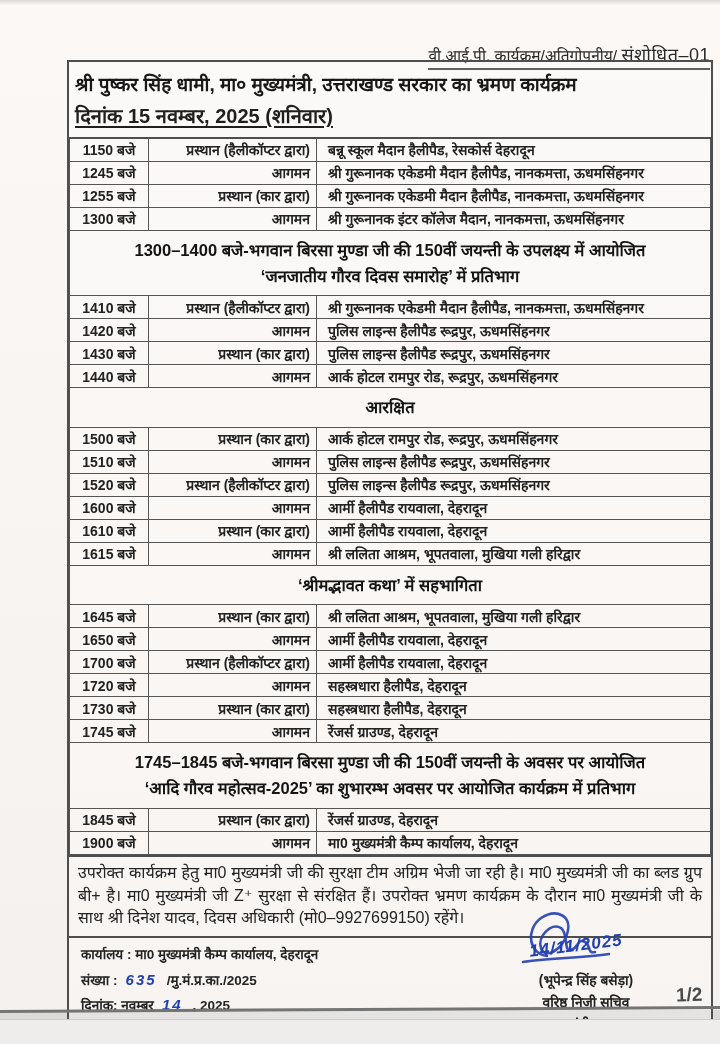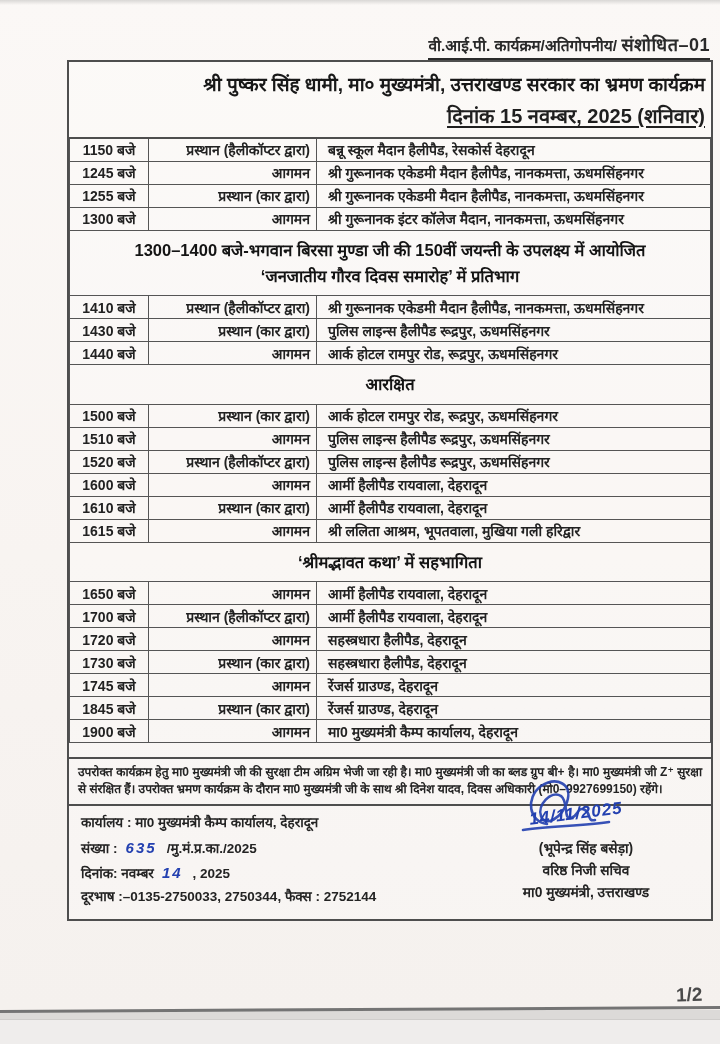--- a/index.html
+++ b/index.html
@@ -13,50 +13,50 @@
   }
   .scan-page {
     position:absolute; top:0; left:0; width:720px; height:1010px;
     background:linear-gradient(180deg,#fbf8f6 0%,#f8f4f1 55%,#f5f1ee 100%);
   }
   .scan-top-shadow {
     position:absolute; top:0; left:0; width:720px; height:5px;
     background:linear-gradient(180deg,#d9d7d5,rgba(217,215,213,0));
   }
   .classification {
-    position:absolute; top:32px; right:10px;
-    font-size:15.5px; font-weight:700; color:#2a2a2a;
+    position:absolute; top:42px; right:10px;
+    font-size:15.5px; font-weight:400; color:#2a2a2a;
     border-bottom:2px solid #2a2a2a; padding-bottom:2px;
     white-space:nowrap;
   }
   .classification .rev { font-size:18px; letter-spacing:0.5px; }
   .doc-box {
     position:absolute; top:60px; left:67px; width:646px;
     border:2px solid #4e4e4e;
     background:rgba(255,255,255,0.25);
   }
-  .title-block { text-align:right; padding:9px 6px 8px 6px; }
+  .title-block { text-align:left; padding:9px 6px 8px 6px; }
   .doc-title { font-size:19px; font-weight:700; color:#181818; }
   .doc-date {
     font-size:20px; font-weight:700; margin-top:5px;
     text-decoration:underline; text-underline-offset:3px;
   }
   table.sched { width:100%; border-collapse:collapse; border-top:2px solid #4e4e4e; }
   table.sched td { border:1.6px solid #555; }
   .entry-row td { height:23px; font-size:14px; font-weight:600; padding:1px 6px; color:#222; }
   td.cell-time { width:79px; text-align:center; font-weight:700; white-space:nowrap;margin-left:20px; }
   td.cell-action { width:168px; padding-left:9px; white-space:nowrap;text-align:right; }
   td.cell-location { padding-left:11px; }
   .section-row td { text-align:center; font-weight:700; font-size:16.5px; padding:6px 4px; color:#141414; }
   .section-row td div { line-height:1.6; }
   .notes {
     border-top:2px solid #4e4e4e;
     padding:5px 9px 6px 9px;
-    font-size:12px; font-weight:700; line-height:1.42;
-    text-align:justify; color:#232323;margin-top:14px;
+    font-size:16px; font-weight:400; line-height:1.42;
+    text-align:justify; color:#232323;
   }
   .office-row {
     border-top:2px solid #4e4e4e;
     display:flex; position:relative;
     padding:6px 10px 10px 12px;
   }
   .office-left { flex:1; }
   .office-line { font-size:13.5px; font-weight:700; line-height:1.68; color:#232323; white-space:nowrap; }
   .hand {
     color:#2340b0; font-style:italic; font-weight:700;
@@ -130,20 +130,25 @@
               <div>1300–1400 बजे-भगवान बिरसा मुण्डा जी की 150वीं जयन्ती के उपलक्ष्य में आयोजित</div>
               <div>‘जनजातीय गौरव दिवस समारोह’ में प्रतिभाग</div>
             </td>
           </tr>
           <tr class="entry-row">
             <td class="cell-time">1410 बजे</td>
             <td class="cell-action">प्रस्थान (हैलीकॉप्टर द्वारा)</td>
             <td class="cell-location">श्री गुरूनानक एकेडमी मैदान हैलीपैड, नानकमत्ता, ऊधमसिंहनगर</td>
           </tr>
           <tr class="entry-row">
+            <td class="cell-time">1420 बजे</td>
+            <td class="cell-action">आगमन</td>
+            <td class="cell-location">पुलिस लाइन्स हैलीपैड रूद्रपुर, ऊधमसिंहनगर</td>
+          </tr>
+          <tr class="entry-row">
             <td class="cell-time">1430 बजे</td>
             <td class="cell-action">प्रस्थान (कार द्वारा)</td>
             <td class="cell-location">पुलिस लाइन्स हैलीपैड रूद्रपुर, ऊधमसिंहनगर</td>
           </tr>
           <tr class="entry-row">
             <td class="cell-time">1440 बजे</td>
             <td class="cell-action">आगमन</td>
             <td class="cell-location">आर्क होटल रामपुर रोड, रूद्रपुर, ऊधमसिंहनगर</td>
           </tr>
           <tr class="section-row">
@@ -180,20 +185,25 @@
             <td class="cell-time">1615 बजे</td>
             <td class="cell-action">आगमन</td>
             <td class="cell-location">श्री ललिता आश्रम, भूपतवाला, मुखिया गली हरिद्वार</td>
           </tr>
           <tr class="section-row">
             <td colspan="3">
               <div>‘श्रीमद्भावत कथा’ में सहभागिता</div>
             </td>
           </tr>
           <tr class="entry-row">
+            <td class="cell-time">1645 बजे</td>
+            <td class="cell-action">प्रस्थान (कार द्वारा)</td>
+            <td class="cell-location">श्री ललिता आश्रम, भूपतवाला, मुखिया गली हरिद्वार</td>
+          </tr>
+          <tr class="entry-row">
             <td class="cell-time">1650 बजे</td>
             <td class="cell-action">आगमन</td>
             <td class="cell-location">आर्मी हैलीपैड रायवाला, देहरादून</td>
           </tr>
           <tr class="entry-row">
             <td class="cell-time">1700 बजे</td>
             <td class="cell-action">प्रस्थान (हैलीकॉप्टर द्वारा)</td>
             <td class="cell-location">आर्मी हैलीपैड रायवाला, देहरादून</td>
           </tr>
           <tr class="entry-row">
@@ -203,20 +213,26 @@
           </tr>
           <tr class="entry-row">
             <td class="cell-time">1730 बजे</td>
             <td class="cell-action">प्रस्थान (कार द्वारा)</td>
             <td class="cell-location">सहस्त्रधारा हैलीपैड, देहरादून</td>
           </tr>
           <tr class="entry-row">
             <td class="cell-time">1745 बजे</td>
             <td class="cell-action">आगमन</td>
             <td class="cell-location">रेंजर्स ग्राउण्ड, देहरादून</td>
+          </tr>
+          <tr class="section-row">
+            <td colspan="3">
+              <div>1745–1845 बजे-भगवान बिरसा मुण्डा जी की 150वीं जयन्ती के अवसर पर आयोजित</div>
+              <div>‘आदि गौरव महोत्सव-2025’ का शुभारम्भ अवसर पर आयोजित कार्यक्रम में प्रतिभाग</div>
+            </td>
           </tr>
           <tr class="entry-row">
             <td class="cell-time">1845 बजे</td>
             <td class="cell-action">प्रस्थान (कार द्वारा)</td>
             <td class="cell-location">रेंजर्स ग्राउण्ड, देहरादून</td>
           </tr>
           <tr class="entry-row">
             <td class="cell-time">1900 बजे</td>
             <td class="cell-action">आगमन</td>
             <td class="cell-location">मा0 मुख्यमंत्री कैम्प कार्यालय, देहरादून</td>

